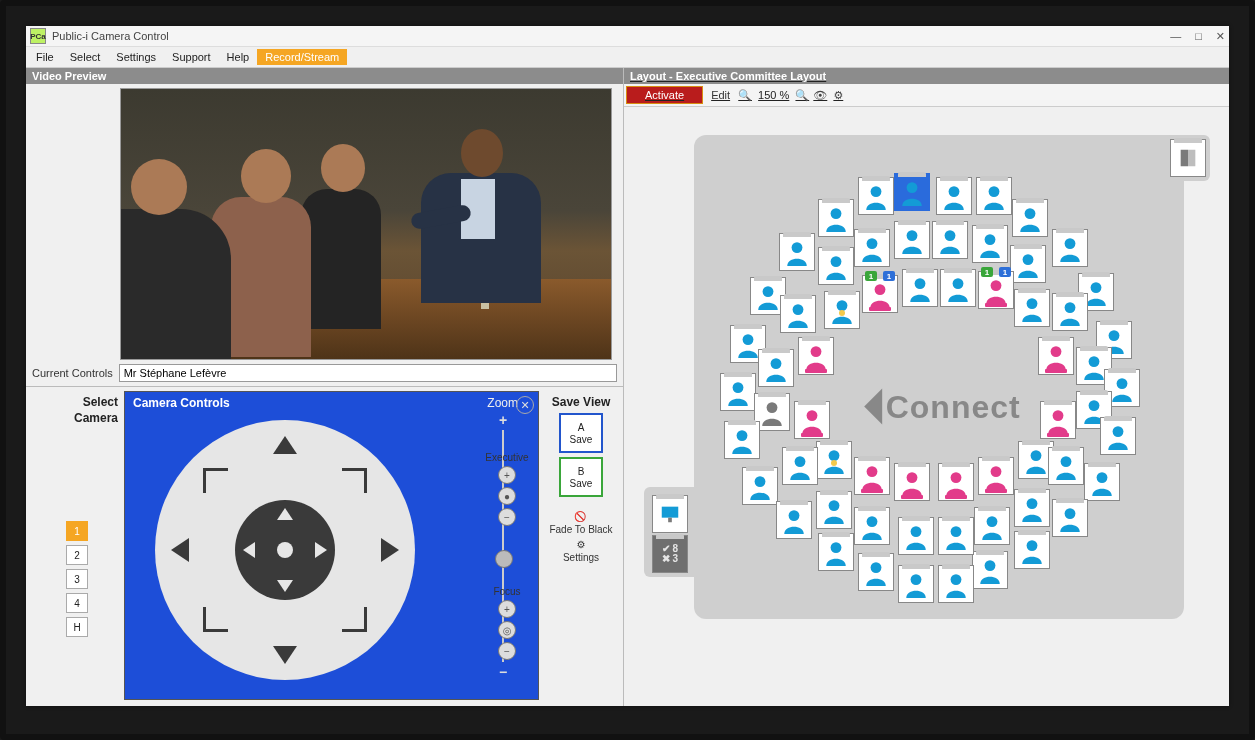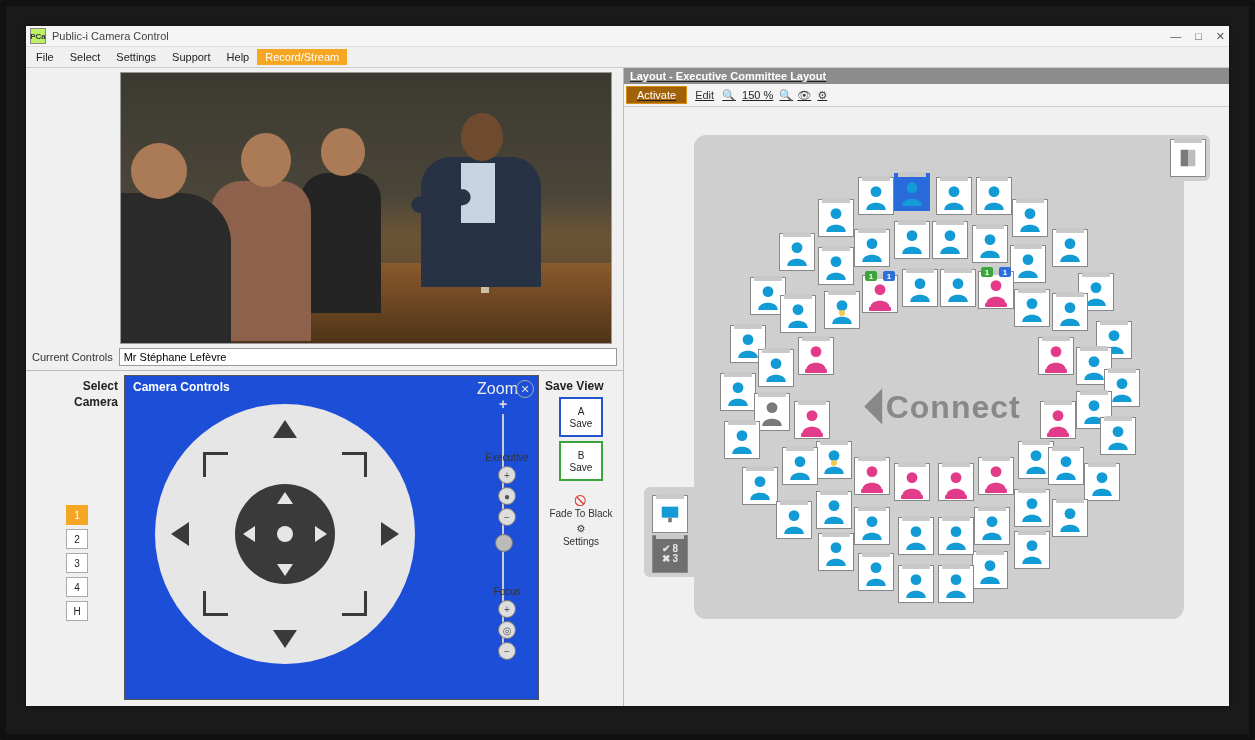--- a/index.html
+++ b/index.html
@@ -171,21 +171,21 @@
 }
 .cam-btn.selected { background:#f5a623; color:#fff; border-color:#f5a623; }
 
 .ptz-box {
   flex:1;
   background:#1d4ed8;
   position:relative;
   border: 1px solid #555;
 }
 .ptz-box .ptz-title { position:absolute; left:8px; top:4px; font-weight:bold; color:#fff; font-size:12px; }
-.ptz-box .zoom-title { position:absolute; right:20px; top:4px; color:#eee; font-size:16px; }
+.ptz-box .zoom-title { position:absolute; right:20px; top:4px; color:#eee; font-size:12px; }
 .ptz-box .close-x {
   position:absolute; right:4px; top:4px; width:16px; height:16px;
   border:1px solid #aaa; border-radius:50%; color:#ddd;
   display:flex; align-items:center; justify-content:center; font-size:11px;
 }
 .ptz-outer {
   position:absolute; left:30px; top:28px;
   width:260px; height:260px;
   border-radius:50%;
   background:#e6e6e6;
@@ -219,40 +219,40 @@
 .zoom-track { position:absolute; left:4px; top:10px; width:2px; height:232px; background:#ccc; }
 .zoom-plus, .zoom-minus { position:absolute; left:0; width:10px; text-align:center; color:#ddd; font-size:14px; font-weight:bold; }
 .zoom-plus { top:-8px; } .zoom-minus { bottom:-8px; }
 .zoom-thumb { position:absolute; left:-3px; top:130px; width:16px; height:16px; border-radius:50%; background:#bbb; border:1px solid #777; }
 
 .right-controls {
   width:72px;
   display:flex; flex-direction:column; align-items:center;
   padding-top:4px; gap:4px;
 }
-.right-controls .heading { font-weight:bold; font-size:12px; align-self:stretch; text-align:left; }
+.right-controls .heading { font-weight:bold; font-size:12px; align-self:stretch; text-align:center; }
 .save-btn { width:40px; height:36px; background:#fff; font-size:10px;
   display:flex; flex-direction:column; align-items:center; justify-content:center; gap:1px; }
 .save-a { border:2px solid #2255cc; }
 .save-b { border:2px solid #3aa63a; }
 .section-stack { display:flex; flex-direction:column; align-items:center; gap:2px; font-size:10px; color:#333; }
 .circ-btn { width:16px; height:16px; border:1px solid #777; border-radius:50%;
   display:flex; align-items:center; justify-content:center; color:#555; font-size:10px; background:#ddd; }
 
 
 .layout-toolbar {
   height:22px;
   display:flex; align-items:center;
   background:#f4f4f4;
   border-bottom:1px solid #ccc;
   font-size:11px;
   padding:0 2px;
   gap:4px;
 }
-.layout-toolbar .activate-btn { background:#a16207; color:#fff; padding:2px 10px; border:1px solid #d88e10; }
+.layout-toolbar .activate-btn { background:#b91c1c; color:#fff; padding:2px 18px; border:1px solid #d88e10; }
 .layout-toolbar .edit-btn { padding:2px 4px; color:#333; }
 .layout-toolbar .zoom-pct { margin:0 2px; }
 .layout-toolbar .tb-icon { width:14px; text-align:center; color:#444; }
 
 .layout-canvas {
   flex:1;
   background:#f0f0f0;
   position:relative;
   overflow:hidden;
 }
@@ -330,20 +330,21 @@
     <span class="menu-item">Support</span>
     <span class="menu-item">Help</span>
     <span class="menu-item highlight">Record/Stream</span>
   </div>
 
   <div class="body">
 
     <div class="left-pane">
 
       <div class="video-preview">
+        <div class="panel-header">Video Preview</div>
         <div class="video-frame-holder">
           <div class="video-frame">
             <div class="table-top"></div>
             <div class="bottle" style="left:220px;"></div>
             <div class="bottle" style="left:360px; background:#c9c1a3;"></div>
             <div class="person p4">
                   <div class="body"></div>
                   <div class="shirt"></div>
                   <div class="arm"></div>
                   <div class="head"></div>

